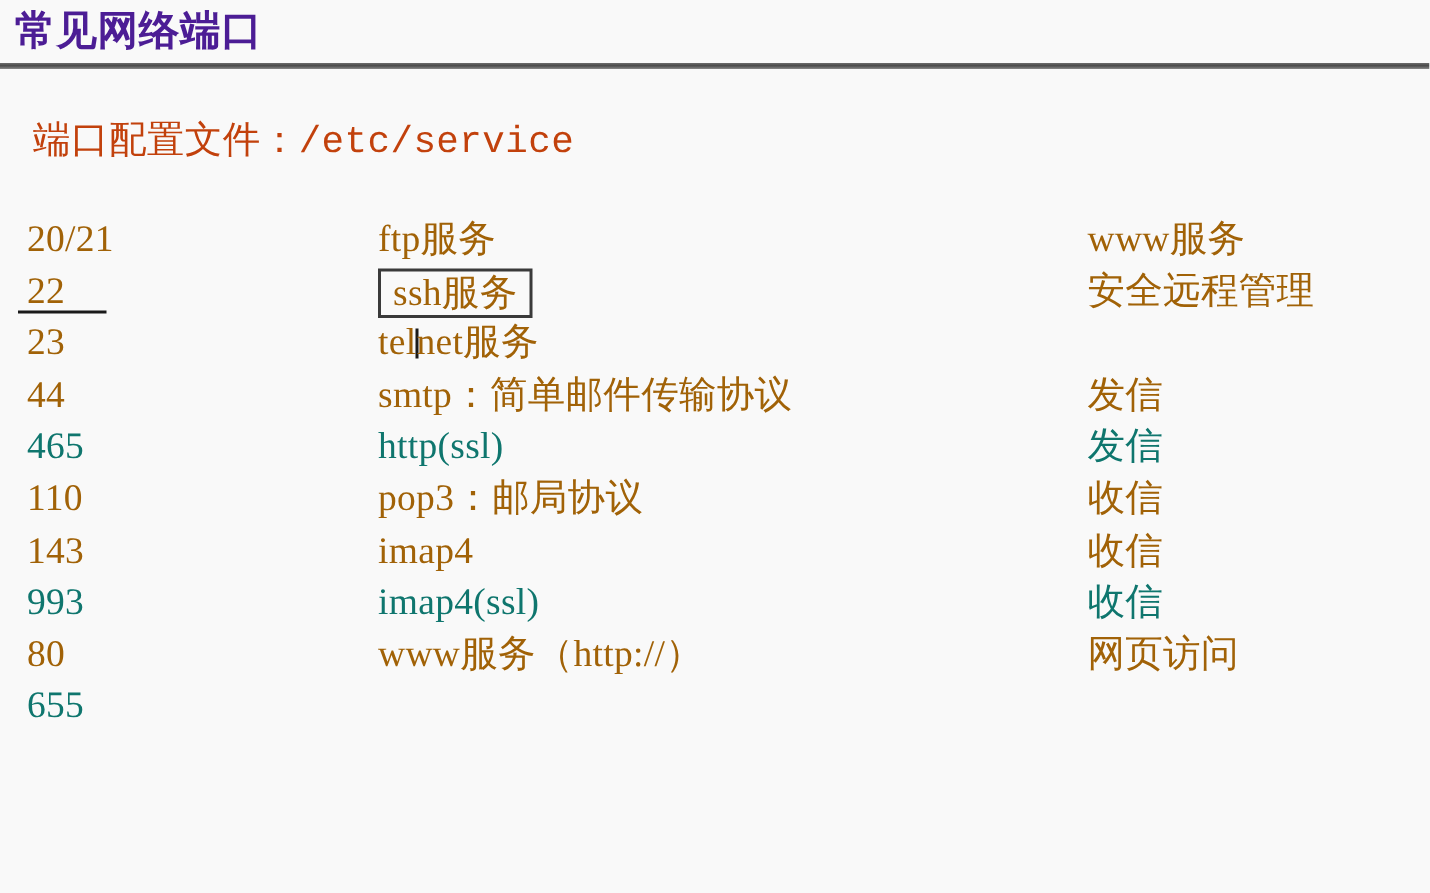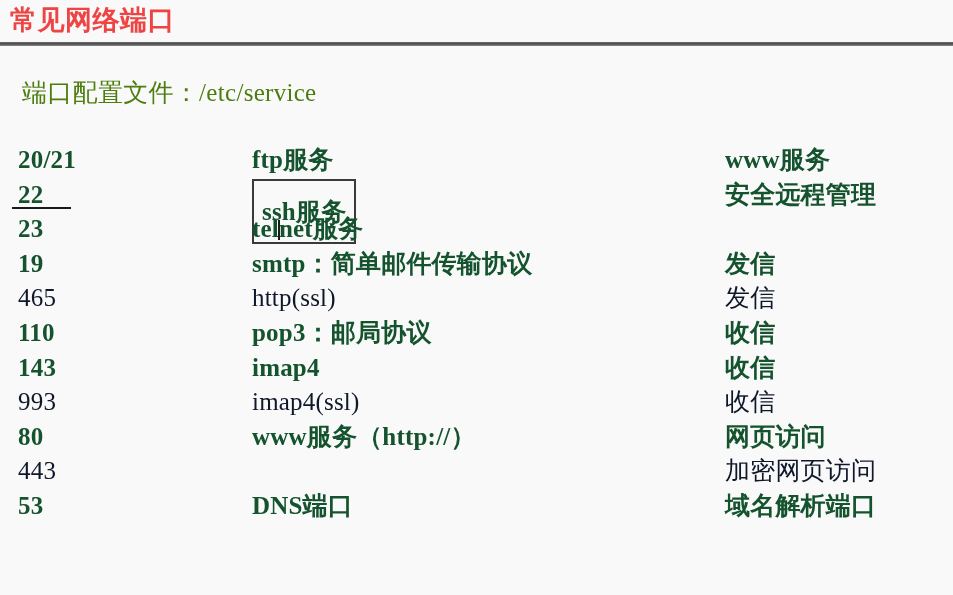--- a/index.html
+++ b/index.html
@@ -27,21 +27,21 @@
     box-sizing: border-box;
   }
   .slide-title {
     position: absolute;
     left: 10px;
     top: 2px;
     font-family: Liberation Mono, monospace;
     font-size: 27px;
     font-weight: bold;
     letter-spacing: 0.5px;
-    color: #ef4444;
+    color: #4c1d95;
     white-space: nowrap;
   }
   .header-corner-glyph {
     position: absolute;
     right: -4px;
     top: 4px;
     font-family: "Liberation Serif", "DejaVu Serif", serif;
     font-size: 26px;
     color: #3b3b3b;
     overflow: hidden;
@@ -55,23 +55,23 @@
     width: 953px;
     height: 4px;
     background: linear-gradient(to bottom, #6d6d6d 0%, #4a4a4a 45%, #8a8a8a 100%);
   }
 
   
   .config-line {
     position: absolute;
     left: 22px;
     top: 76px;
-    font-family: Liberation Serif, serif;
+    font-family: Liberation Mono, monospace;
     font-size: 25px;
-    color: #4d7c0f;
+    color: #c2410c;
     white-space: nowrap;
     letter-spacing: 0.3px;
   }
 
   
   .port-table {
     position: absolute;
     left: 0;
     top: 143px;
     width: 953px;
@@ -87,42 +87,42 @@
     top: 0;
     font-family: "Liberation Serif", "DejaVu Serif", serif;
     font-size: 25px;
     letter-spacing: 0.2px;
     white-space: nowrap;
   }
   .cell-port    { left: 18px;  }
   .cell-service { left: 252px; text-align: right; }
   .cell-usage   { left: 725px; }
 
-  .port-row.dim .cell { color: #0f172a; }
-  .port-row.normal .cell { color: #14532d; font-weight: bold; }
+  .port-row.dim .cell { color: #0f766e; }
+  .port-row.normal .cell { color: #a16207; }
 
   
   .port-underline {
     display: inline-block;
     position: relative;
   }
   .port-underline::after {
     content: "";
     position: absolute;
     left: -6px;
     right: -28px;
     bottom: 3px;
     height: 2px;
     background: #1a1a1a;
   }
 
   
   .cell-boxed {
     border: 2px solid #3a3a3a;
-    padding: 16px 8px;
+    padding: 0 8px;
     line-height: 29px;
     top: 1px;
     background: #f9f9f9;
   }
 
   
   .text-caret {
     display: inline-block;
     width: 2px;
     height: 20px;
@@ -151,21 +151,21 @@
     <div class="port-row normal">
       <div class="cell cell-port"><span class="port-underline">22</span></div>
       <div class="cell cell-service cell-boxed">ssh服务</div>
       <div class="cell cell-usage">安全远程管理</div>
     </div>
     <div class="port-row normal">
       <div class="cell cell-port">23</div>
       <div class="cell cell-service"><span>tel</span><span class="text-caret"></span><span>net服务</span></div>
     </div>
     <div class="port-row normal">
-      <div class="cell cell-port">19</div>
+      <div class="cell cell-port">44</div>
       <div class="cell cell-service">smtp：简单邮件传输协议</div>
       <div class="cell cell-usage">发信</div>
     </div>
     <div class="port-row dim">
       <div class="cell cell-port">465</div>
       <div class="cell cell-service">http(ssl)</div>
       <div class="cell cell-usage">发信</div>
     </div>
     <div class="port-row normal">
       <div class="cell cell-port">110</div>
@@ -181,21 +181,15 @@
       <div class="cell cell-port">993</div>
       <div class="cell cell-service">imap4(ssl)</div>
       <div class="cell cell-usage">收信</div>
     </div>
     <div class="port-row normal">
       <div class="cell cell-port">80</div>
       <div class="cell cell-service">www服务（http://）</div>
       <div class="cell cell-usage">网页访问</div>
     </div>
     <div class="port-row dim">
-      <div class="cell cell-port">443</div>
-      <div class="cell cell-usage">加密网页访问</div>
-    </div>
-    <div class="port-row normal">
-      <div class="cell cell-port">53</div>
-      <div class="cell cell-service">DNS端口</div>
-      <div class="cell cell-usage">域名解析端口</div>
+      <div class="cell cell-port">655</div>
     </div>
   </div>
 
 </body></html>

